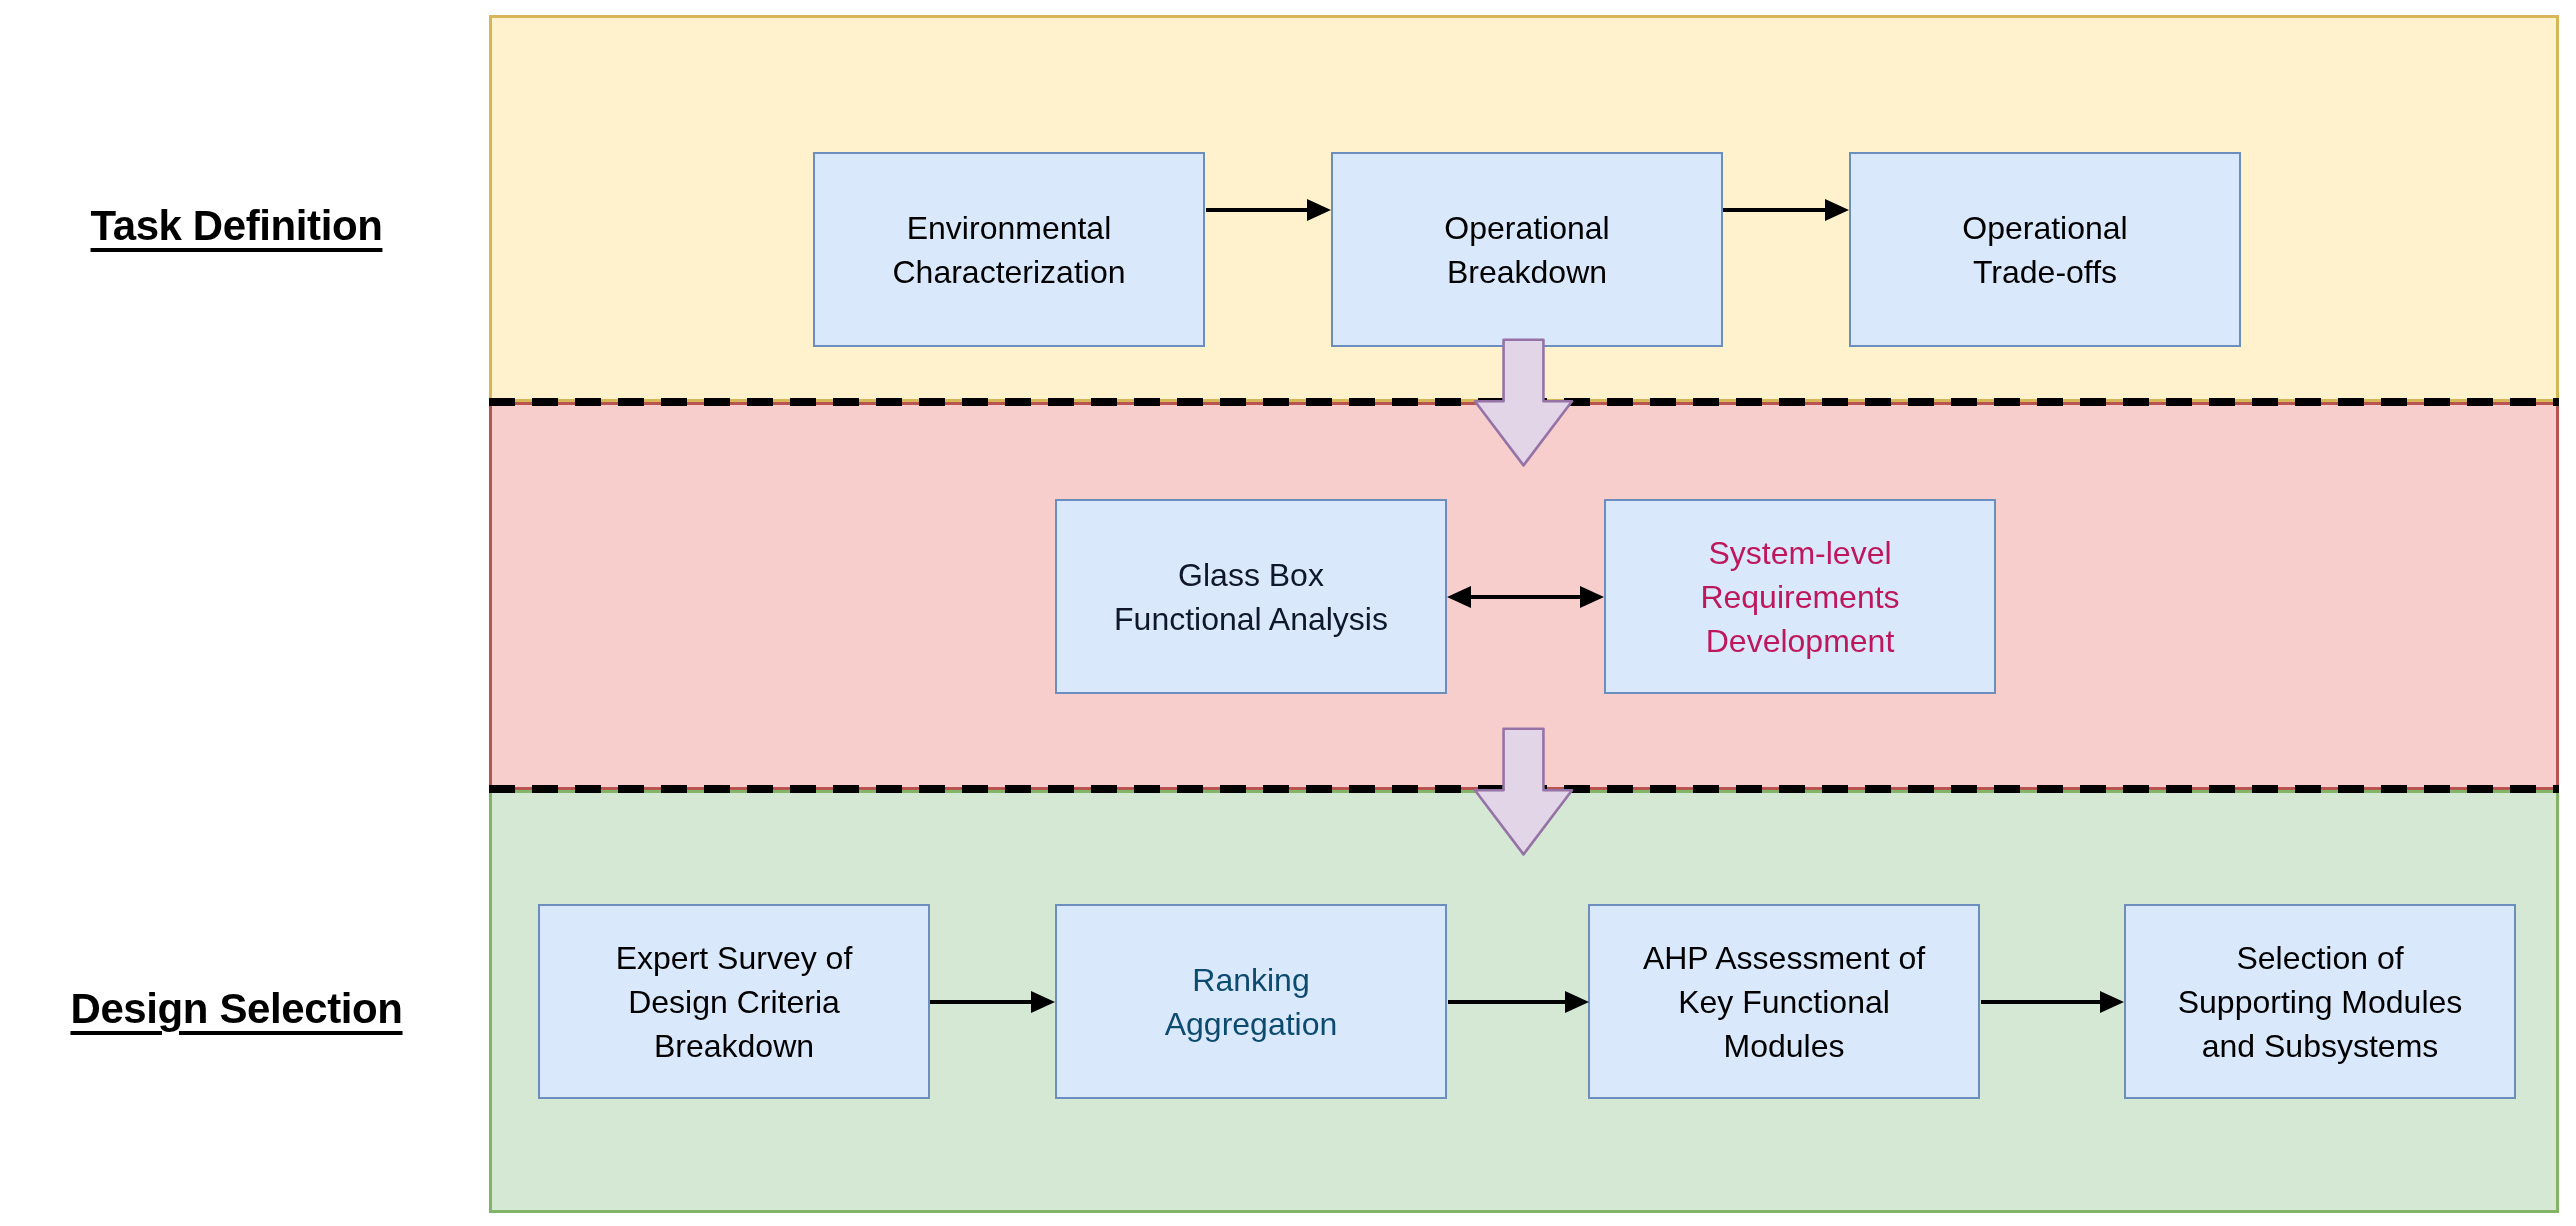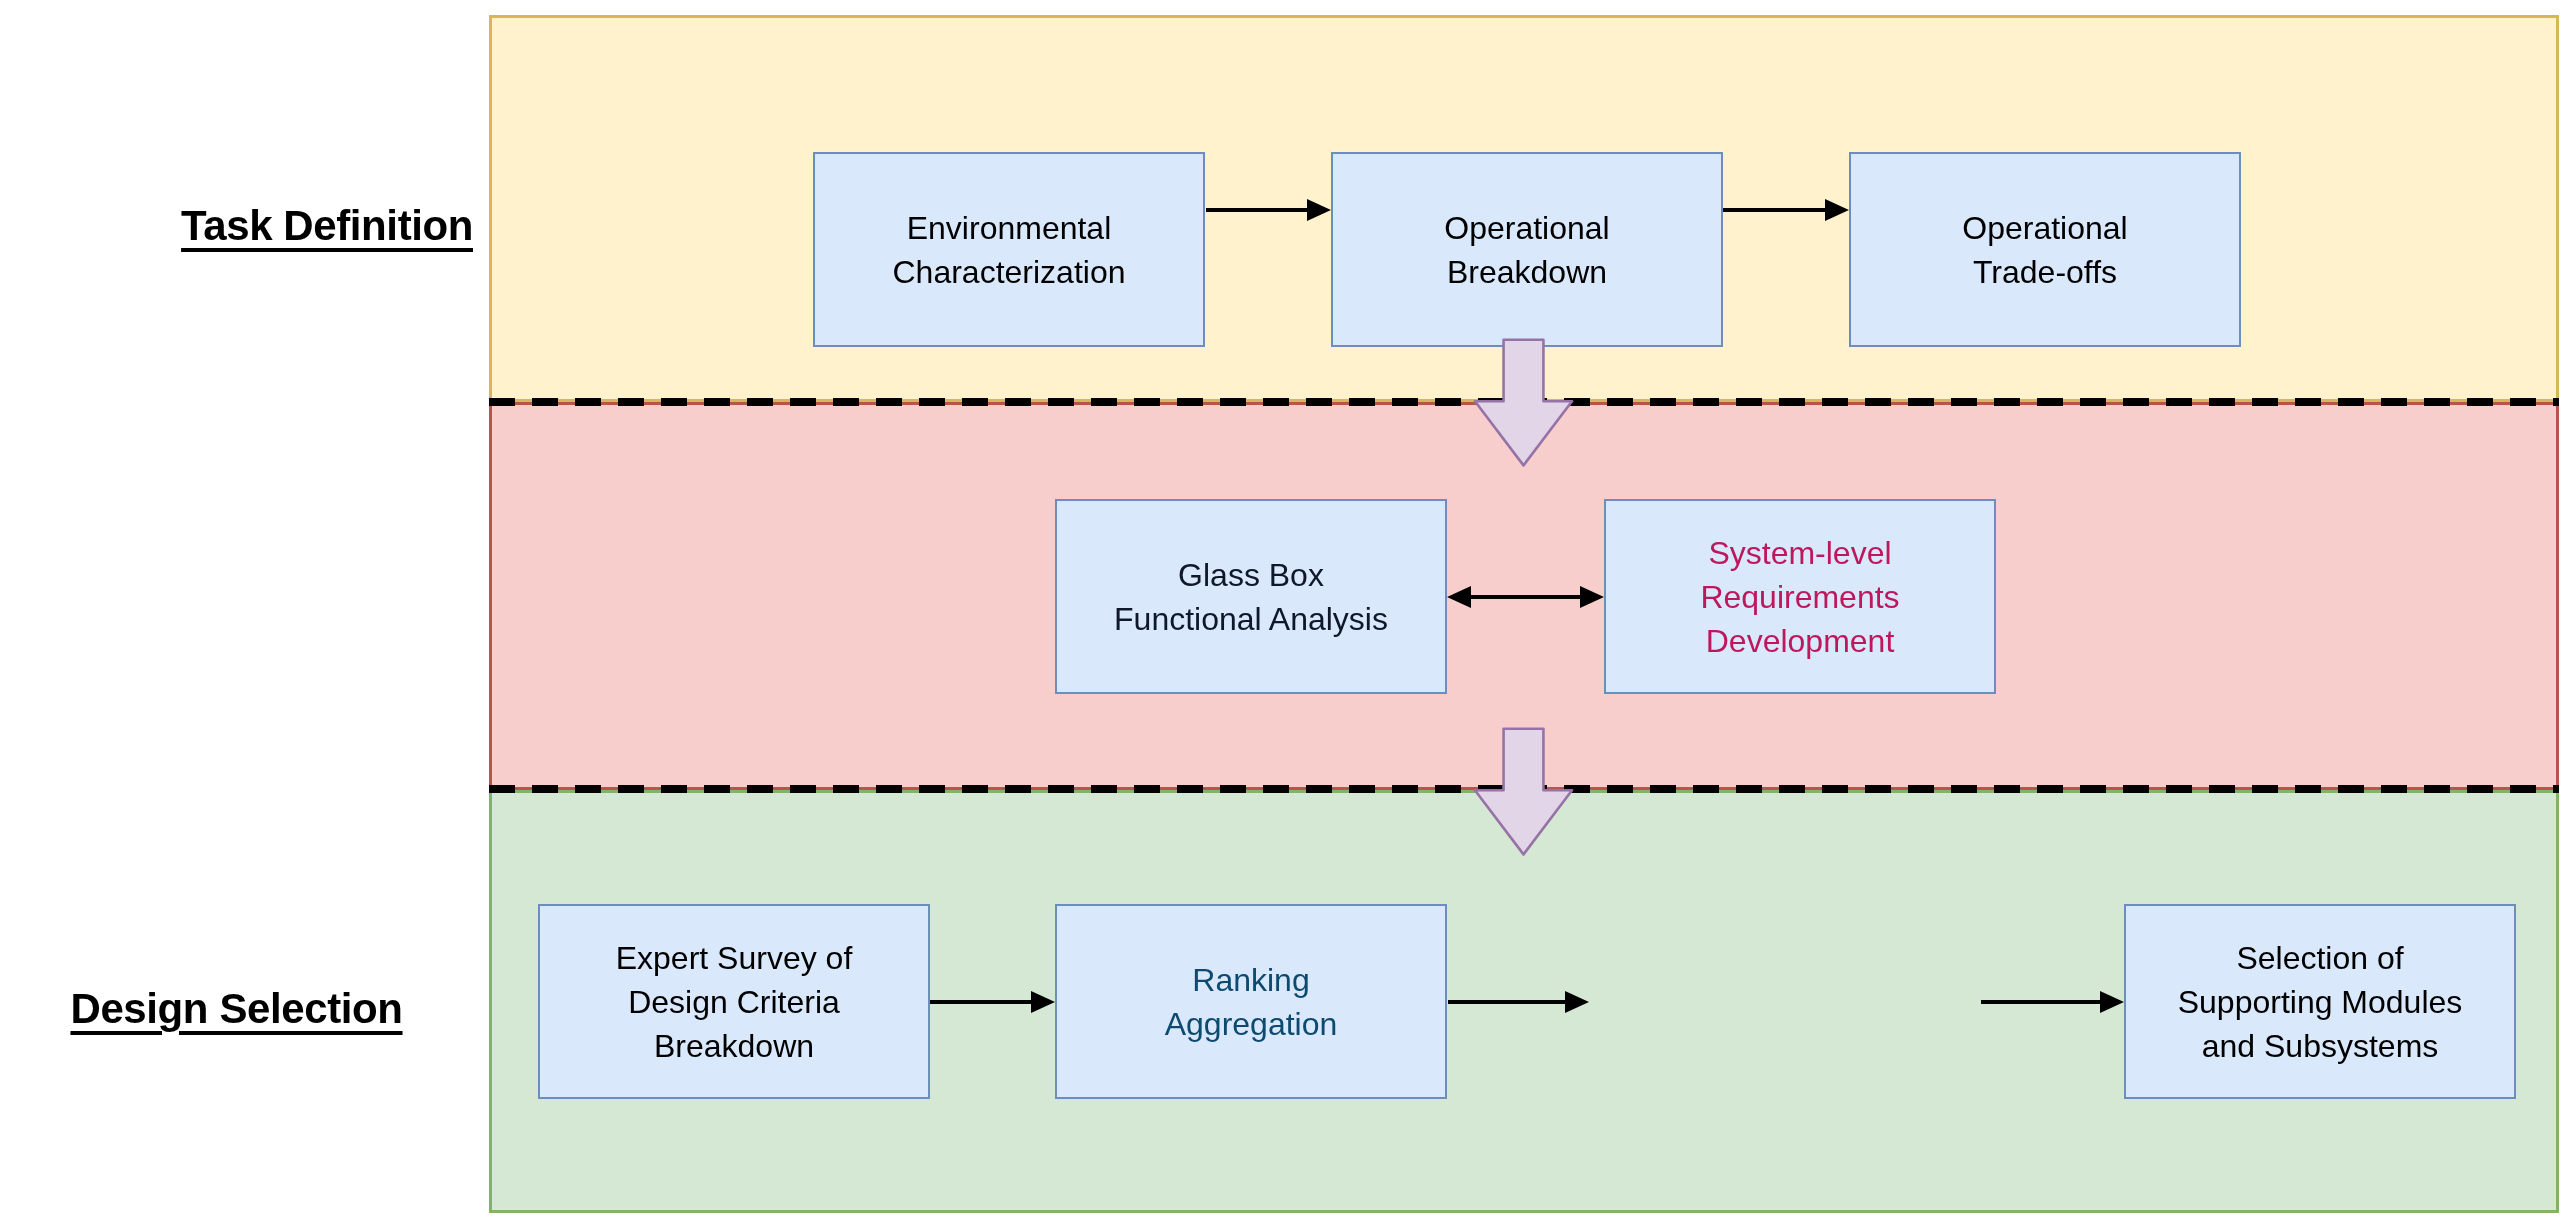--- a/index.html
+++ b/index.html
@@ -107,41 +107,44 @@
 
 <div id="canvas">
 
   <div class="band band-1" style="background-color: rgb(255, 242, 204); border-color: rgb(214, 182, 86);"></div>
   <div class="band band-2" style="background-color: rgb(248, 206, 204); border-color: rgb(184, 84, 80);"></div>
   <div class="band band-3" style="background-color: rgb(213, 232, 212); border-color: rgb(130, 179, 102);"></div>
 
   <div class="divider divider-1"></div>
   <div class="divider divider-2"></div>
 
-  <div class="phase-label label-1" style="color: rgb(0, 0, 0); text-align: right;">Task Definition</div>
+  <div class="phase-label label-1" style="color: rgb(0, 0, 0);">Task Definition</div>
   <div class="phase-label label-3" style="color: rgb(0, 0, 0);">Design Selection</div>
 
   <div class="node row1" style="left: 813px; background-color: rgb(218, 232, 252); border-color: rgb(108, 142, 191); color: rgb(0, 0, 0);">Environmental
 Characterization</div>
   <div class="node row1" style="left: 1331px; background-color: rgb(218, 232, 252); border-color: rgb(108, 142, 191); color: rgb(0, 0, 0);">Operational
 Breakdown</div>
   <div class="node row1" style="left: 1849px; background-color: rgb(218, 232, 252); border-color: rgb(108, 142, 191); color: rgb(0, 0, 0);">Operational
 Trade-offs</div>
 
   <div class="node row2" style="left: 1055px; background-color: rgb(218, 232, 252); border-color: rgb(108, 142, 191); color: #0f172a;">Glass Box
 Functional Analysis</div>
   <div class="node row2" style="left: 1604px; background-color: rgb(218, 232, 252); border-color: rgb(108, 142, 191); color: #be185d;">System-level
 Requirements
 Development</div>
 
   <div class="node row3" style="left: 538px; background-color: rgb(218, 232, 252); border-color: rgb(108, 142, 191); color: rgb(0, 0, 0);">Expert Survey of
 Design Criteria
 Breakdown</div>
   <div class="node row3" style="left: 1055px; background-color: rgb(218, 232, 252); border-color: rgb(108, 142, 191); color: #0c4a6e;">Ranking
 Aggregation</div>
+  <div class="node row3" style="left: 1588px; background-color: rgb(218, 232, 252); border-color: rgb(108, 142, 191); color: rgb(0, 0, 0);">AHP Assessment of
+Key Functional
+Modules</div>
   <div class="node row3" style="left: 2124px; background-color: rgb(218, 232, 252); border-color: rgb(108, 142, 191); color: rgb(0, 0, 0);">Selection of
 Supporting Modules
 and Subsystems</div>
 
   <div class="flow-arrow" style="left:1206px;top:197px;width:125px">
     <span class="shaft" style="background-color: rgb(0, 0, 0);"></span>
     <span class="head head-right" style="border-left-color: rgb(0, 0, 0);"></span>
   </div>
   <div class="flow-arrow" style="left:1723px;top:197px;width:126px">
     <span class="shaft" style="background-color: rgb(0, 0, 0);"></span>

